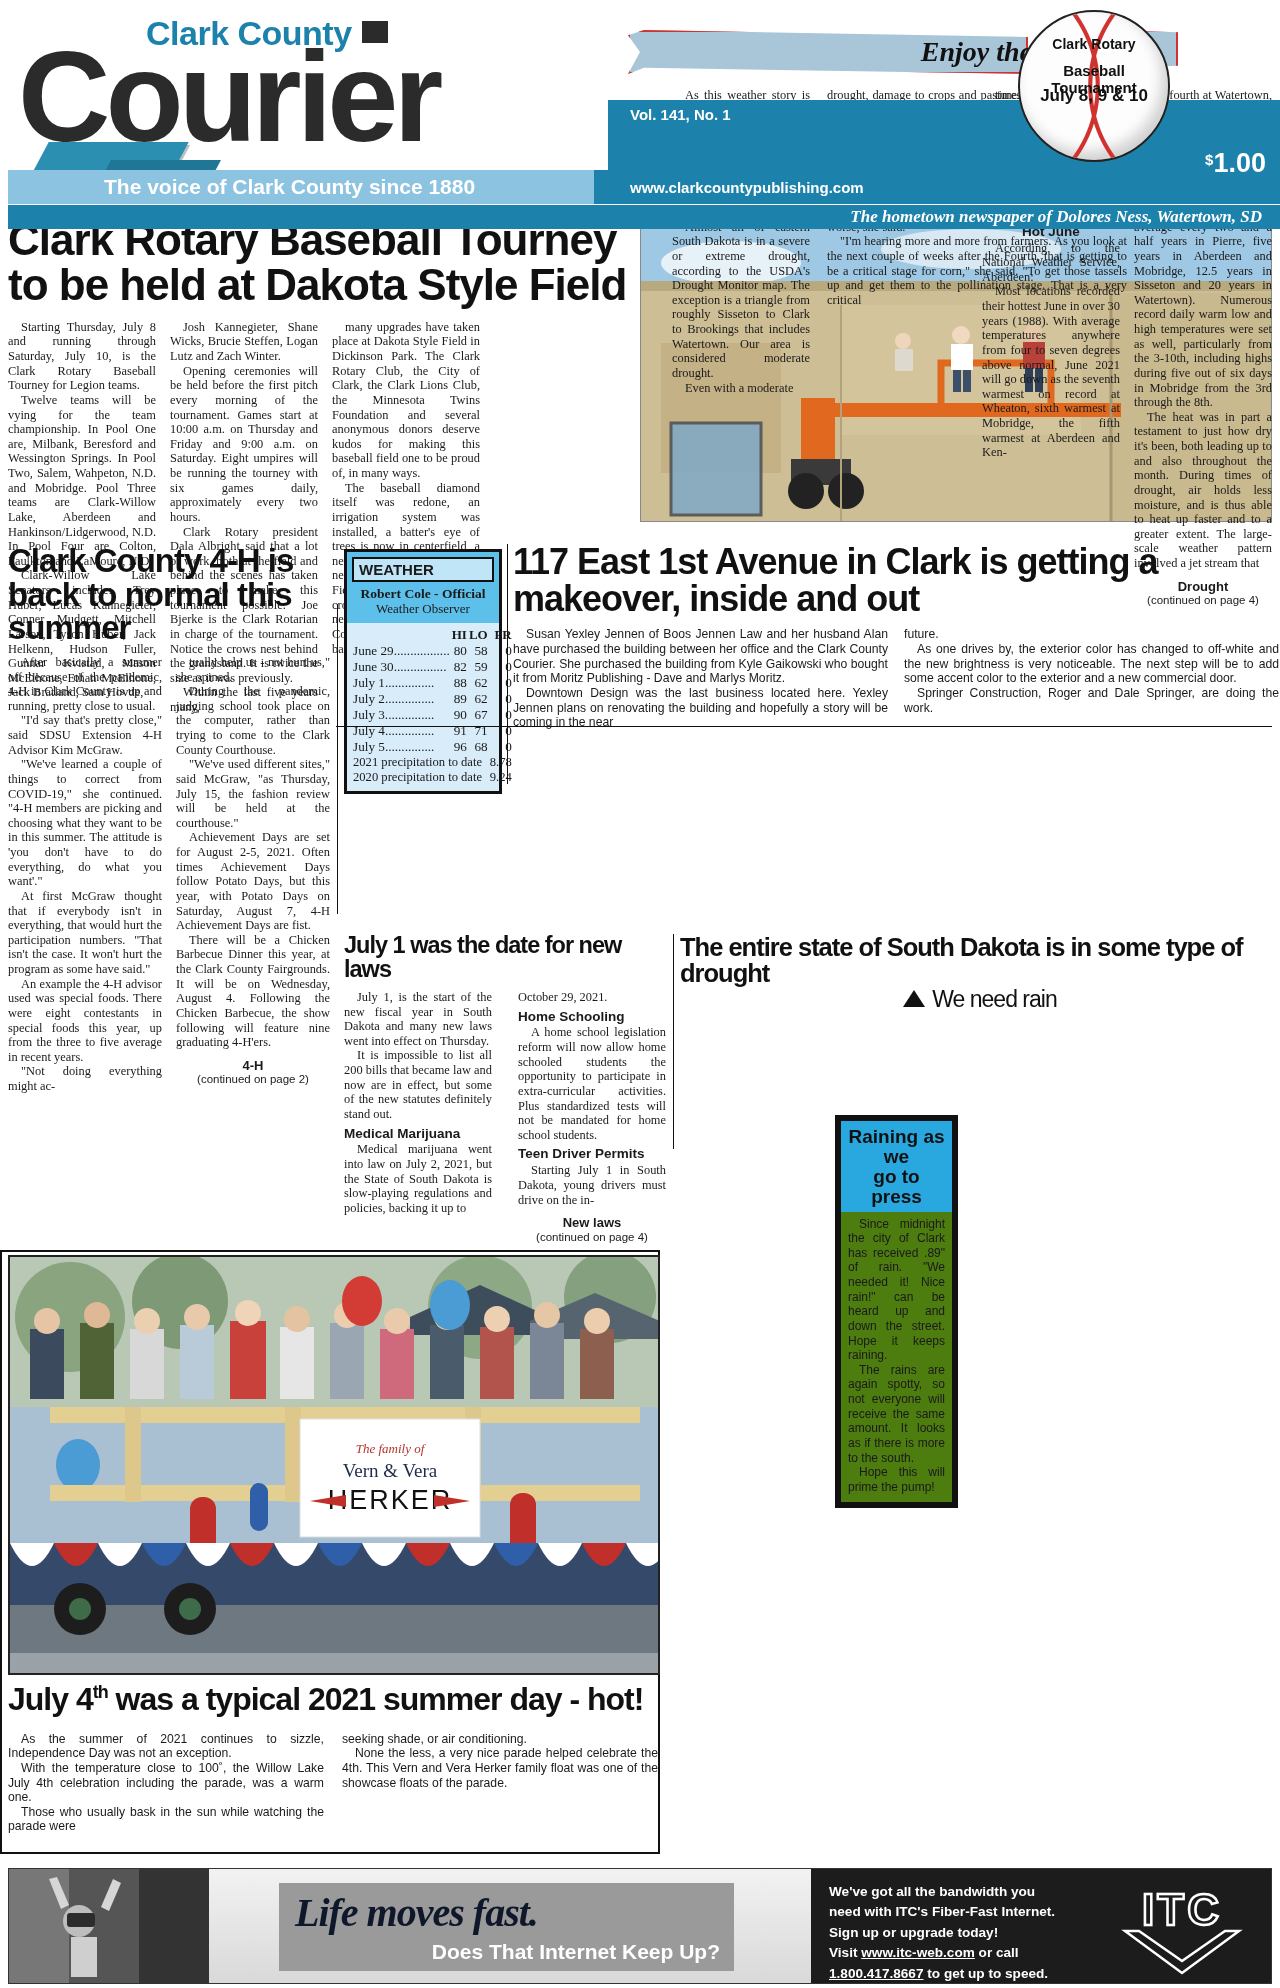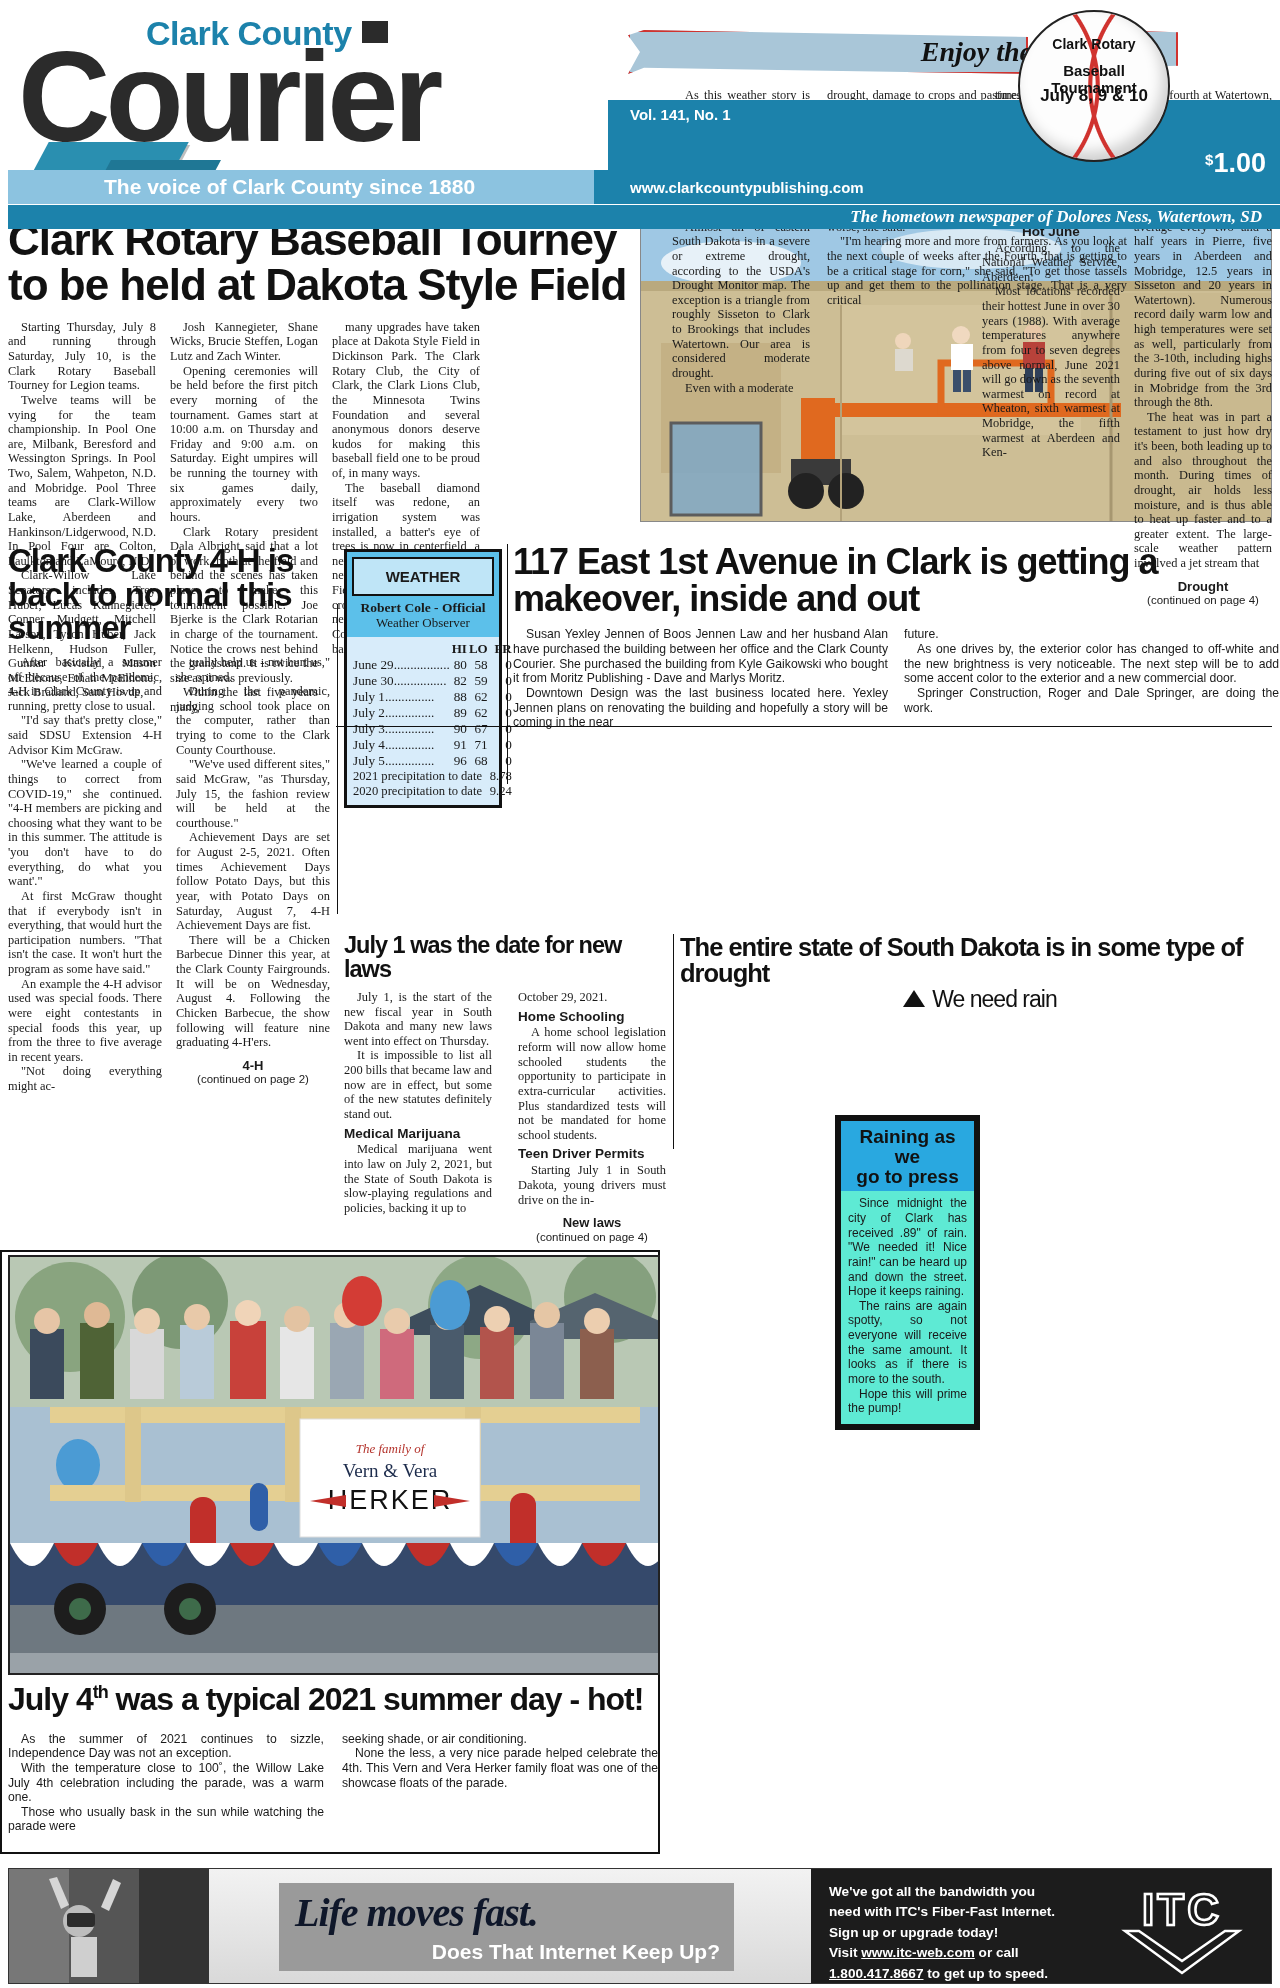--- a/index.html
+++ b/index.html
@@ -155,21 +155,21 @@
   .sec2 .left .cols > div { width:154px; }
   .vdiv { position:absolute; width:1px; background:#111; }
 
   .wx {
     position:absolute; left:336px; top:5px; width:158px;
     border:3px solid #111; background:#d8ecfa;
   }
   .wx-top { background:#5cc0ea; padding:5px 5px 6px 5px; }
   .wx-title {
     border:2px solid #111; background:#bfe5f7; font-family:"Liberation Sans",sans-serif;
-    font-weight:bold; font-size:15px; padding:9px 5px;text-align:center;
+    font-weight:bold; font-size:15px; padding:2px 5px;
   }
   .wx-obs { text-align:center; font-size:13px; margin-top:4px; line-height:1.15; }
   .wx-obs b { font-size:13.5px; }
   .wx-table { padding:4px 5px 6px 5px; font-size:13.2px; }
   .wx-table table { width:100%; border-collapse:collapse; }
   .wx-table th { font-weight:bold; text-align:right; padding:0 1px; font-size:13px; }
   .wx-table td { padding:0 1px; white-space:nowrap; }
   .wx-table td.d { text-align:left; }
   .wx-table td.n { text-align:right; width:26px; }
   .dots { letter-spacing:0px; }
@@ -189,22 +189,22 @@
   .sec3 .right { position:absolute; left:672px; top:0; width:600px; }
   .sec3 .right .headline { font-size:25.5px; }
   .sec3 .right .hl2 { font-family:"Liberation Sans",sans-serif; font-size:23px; margin-top:2px; }
 
   
   .droughtcols { position:absolute; left:672px; top:88px; width:600px; height:800px; }
   .dc { position:absolute; top:0; width:138px; }
   .dc1 { left:0; }  .dc2 { left:155px; } .dc3 { left:310px; } .dc4 { left:462px; width:138px; }
 
   .rainbox {
-    position:absolute; left:835px; top:1115px; width:145px;
-    border:6px solid #111; background:#5eead4; z-index:6;
+    position:absolute; left:835px; top:1115px; width:123px;
+    border:6px solid #111; background:#4d7c0f; z-index:6;
   }
   .rainbox .rb-top { background:#29a8e0; padding:6px 6px 4px 6px; }
   .rainbox .rb-top div {
     font-family:"Liberation Sans",sans-serif; font-weight:bold;
     font-size:19px; text-align:center; color:#111; line-height:1.06;
   }
   .rainbox .rb-body {
     font-family:"Liberation Sans",sans-serif; font-size:12px;
     padding:5px 7px 8px 7px; text-align:justify; line-height:1.22;
   }

